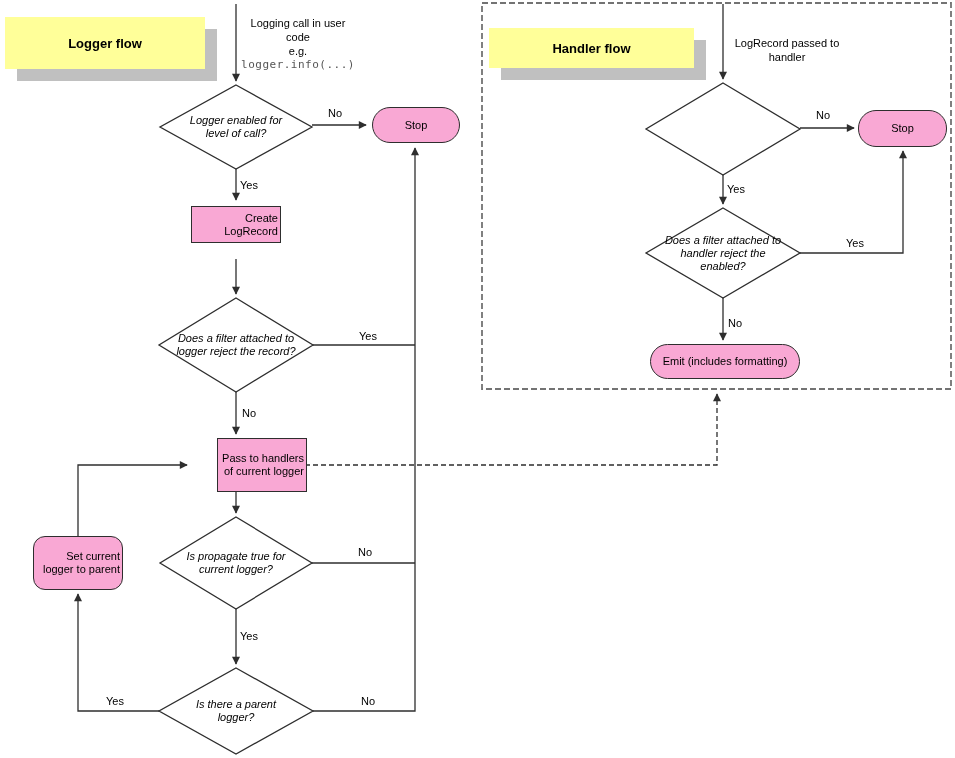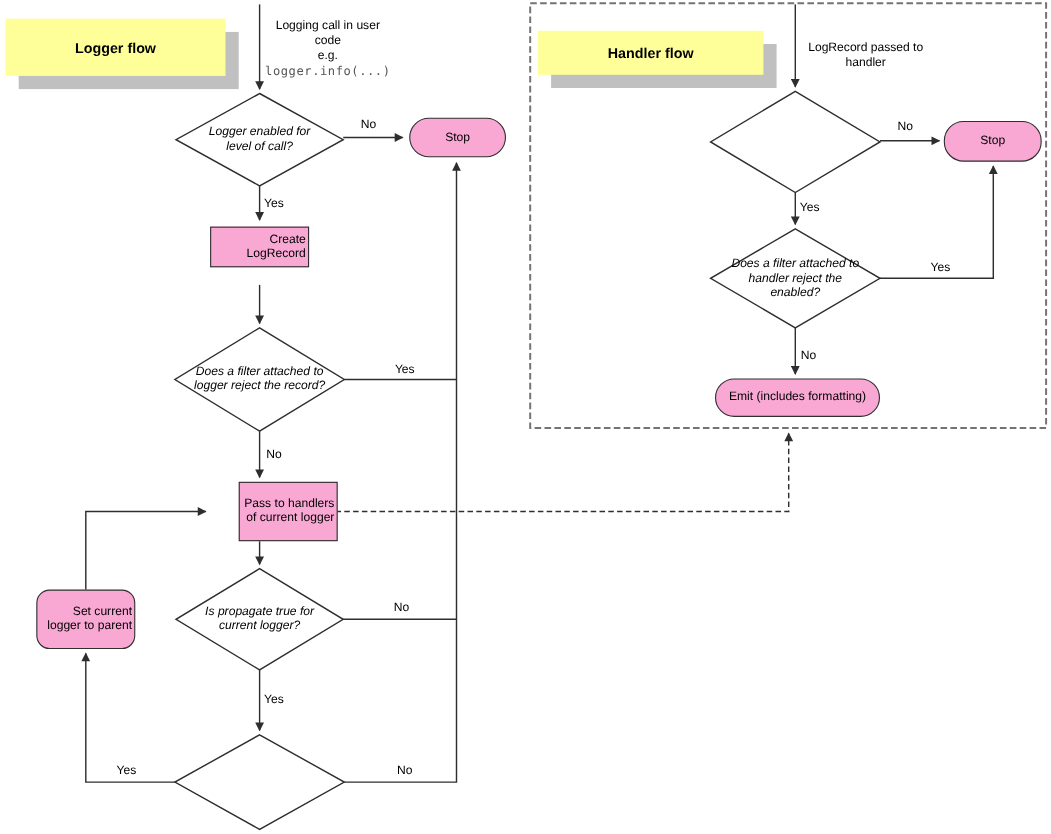--- a/index.html
+++ b/index.html
@@ -94,20 +94,21 @@
   <div class="node" style="left:191px;top:206px;width:90px;height:37px;">Create LogRecord</div>
   <div class="node" style="left:191px;top:438px;width:90px;height:54px;margin-left:26px;">Pass to handlers of current logger</div>
   <div class="node" style="left:33px;top:536px;width:90px;height:54px;border-radius:12px;">Set current logger to parent</div>
 
   <div class="node pill" style="left:858px;top:110px;width:89px;height:37px;">Stop</div>
   <div class="node pill" style="left:650px;top:344px;width:150px;height:35px;">Emit (includes formatting)</div>
 
   <div class="dtext" style="left:181px;top:105px;width:110px;height:44px;">Logger enabled for level of call?</div>
   <div class="dtext" style="left:176px;top:323px;width:120px;height:44px;">Does a filter attached to logger reject the record?</div>
   <div class="dtext" style="left:181px;top:541px;width:110px;height:44px;">Is propagate true for current logger?</div>
+  <div class="dtext" style="left:189px;top:689px;width:94px;height:44px;">Is there a parent logger?</div>
   <div class="dtext" style="left:663px;top:231px;width:120px;height:44px;">Does a filter attached to handler reject the enabled?</div>
 
   <div class="edge-label" style="left:328px;top:107px;">No</div>
   <div class="edge-label" style="left:240px;top:179px;">Yes</div>
   <div class="edge-label" style="left:359px;top:330px;">Yes</div>
   <div class="edge-label" style="left:242px;top:407px;">No</div>
   <div class="edge-label" style="left:358px;top:546px;">No</div>
   <div class="edge-label" style="left:240px;top:630px;">Yes</div>
   <div class="edge-label" style="left:106px;top:695px;">Yes</div>
   <div class="edge-label" style="left:361px;top:695px;">No</div>

